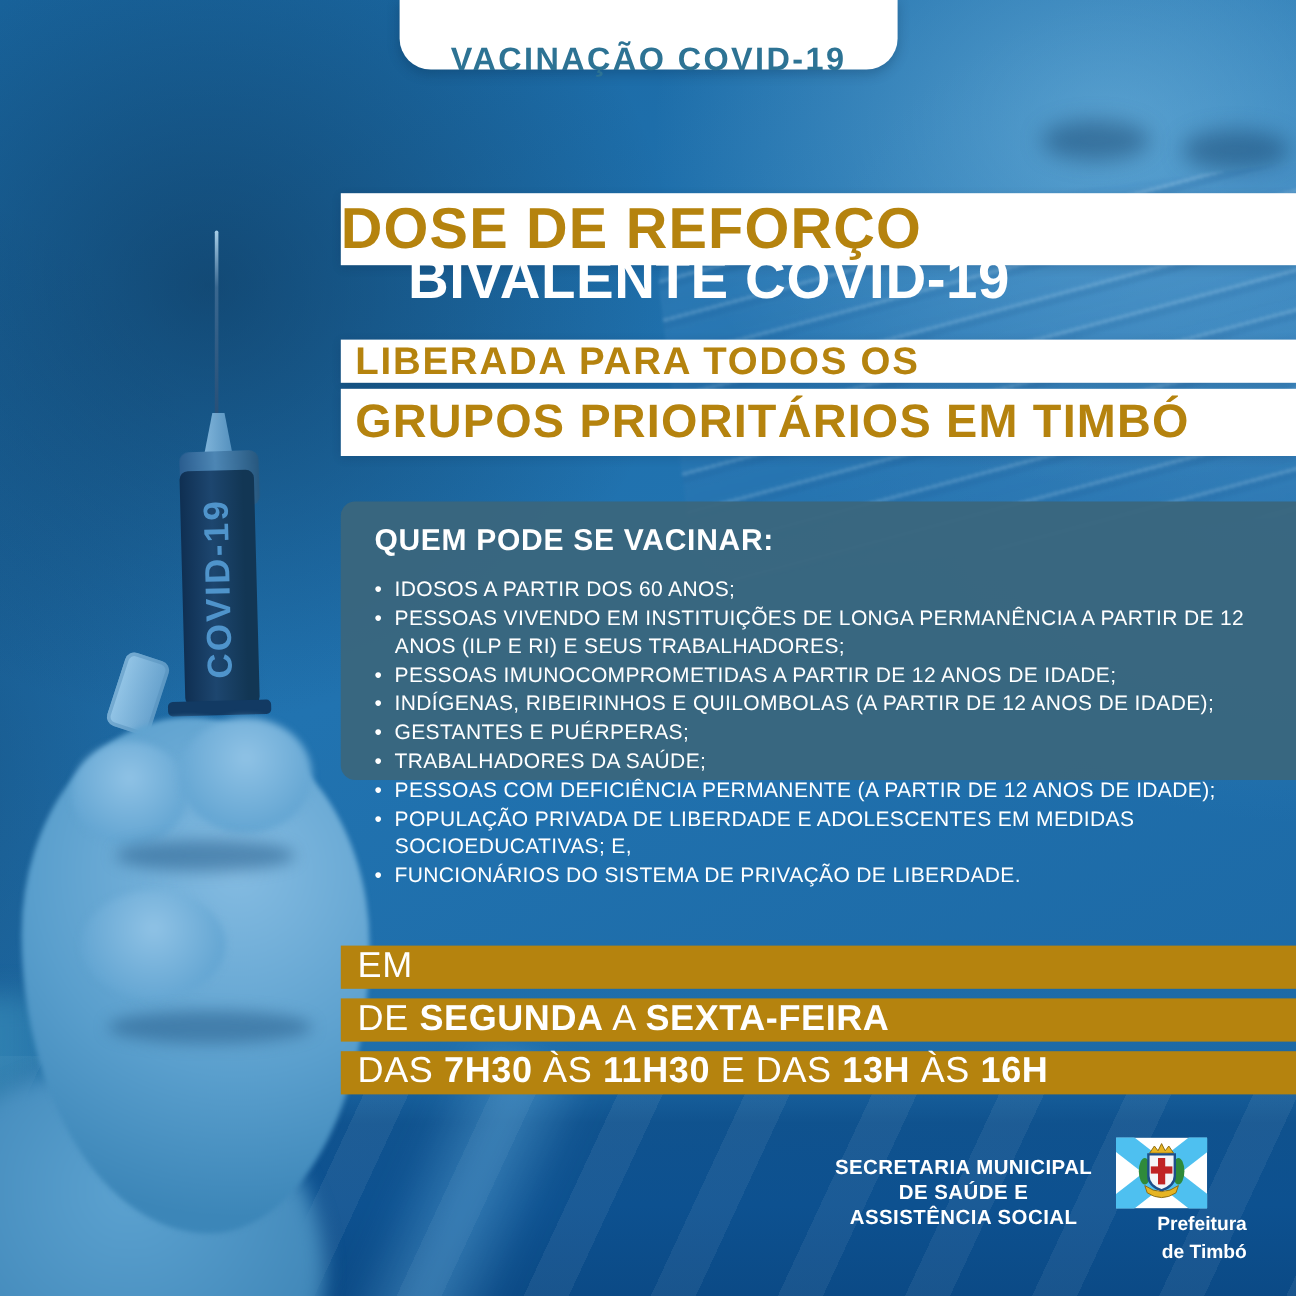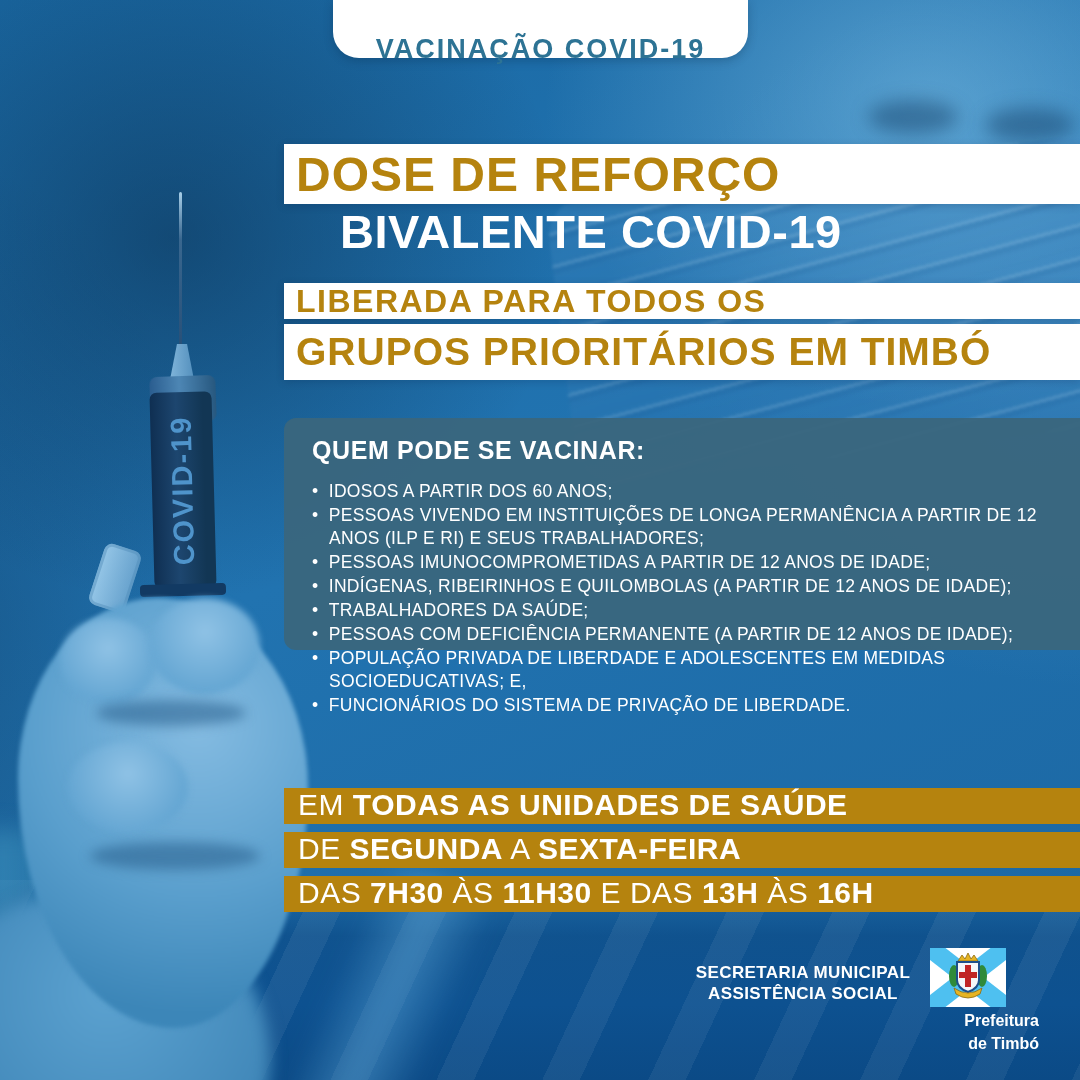--- a/index.html
+++ b/index.html
@@ -61,21 +61,21 @@
     background:radial-gradient(circle at 62% 30%, #84bbe1, #5a9fcd 48%, #3c86b8 82%);filter:blur(2px);}
   .knuckle{border-radius:50%;filter:blur(3px);background:radial-gradient(circle at 50% 35%, #8fc2e5, #63a5d2 75%);}
   .glove-shadow{border-radius:50%;filter:blur(6px);background:rgba(40,95,140,.55);}
   
   .badge{left:333px;top:0;width:415px;height:58px;background:var(--white);
     border-radius:0 0 26px 26px;display:flex;align-items:center;justify-content:center;
     box-shadow:0 3px 10px rgba(0,30,60,.25);}
   .badge-text{color:var(--badge-text-blue);font-size:27px;font-weight:700;letter-spacing:2px;margin-top:40px;}
   .strip{background:var(--white);right:0;display:flex;align-items:center;
     box-shadow:0 2px 8px rgba(0,30,60,.18);}
-  .strip-dose{left:284px;top:144px;height:60px;padding-left:12px;}
+  .strip-dose{left:284px;top:161px;height:60px;}
   .strip-dose span{color:var(--gold);font-size:48px;font-weight:800;letter-spacing:1px;}
   .title-bivalente{left:296px;top:204px;color:var(--white);font-size:47px;font-weight:800;line-height:56px;letter-spacing:.5px;margin-left:44px;}
   .strip-lib{left:284px;top:283px;height:36px;padding-left:12px;}
   .strip-lib span{color:var(--gold);font-size:32px;font-weight:800;letter-spacing:1.5px;}
   .strip-gru{left:284px;top:324px;height:56px;padding-left:12px;overflow:visible;}
   .strip-gru span{color:var(--gold);font-size:39px;font-weight:800;letter-spacing:1px;}
   .panel{left:284px;top:418px;right:0;height:232px;border-radius:12px 0 0 12px;
     background:rgba(58,102,125,.95);box-sizing:border-box;padding:18px 18px 0 28px;color:var(--white);}
   .panel-heading{font-size:25px;font-weight:800;letter-spacing:.6px;margin:0 0 15px 0;}
   .panel ul{list-style:none;margin:0;padding:0;font-size:17.5px;line-height:23px;letter-spacing:.3px;}
@@ -136,35 +136,37 @@
     <span>GRUPOS PRIORITÁRIOS EM TIMBÓ</span>
   </div>
 
   <div class="abs panel">
     <h2 class="panel-heading">QUEM PODE SE VACINAR:</h2>
     <ul>
         <li>IDOSOS A PARTIR DOS 60 ANOS;</li>
         <li>PESSOAS VIVENDO EM INSTITUIÇÕES DE LONGA PERMANÊNCIA A PARTIR DE 12 ANOS (ILP E RI) E SEUS TRABALHADORES;</li>
         <li>PESSOAS IMUNOCOMPROMETIDAS A PARTIR DE 12 ANOS DE IDADE;</li>
         <li>INDÍGENAS, RIBEIRINHOS E QUILOMBOLAS (A PARTIR DE 12 ANOS DE IDADE);</li>
+        <li>GESTANTES E PUÉRPERAS;</li>
         <li>TRABALHADORES DA SAÚDE;</li>
         <li>PESSOAS COM DEFICIÊNCIA PERMANENTE (A PARTIR DE 12 ANOS DE IDADE);</li>
         <li>POPULAÇÃO PRIVADA DE LIBERDADE E ADOLESCENTES EM MEDIDAS SOCIOEDUCATIVAS; E,</li>
         <li>FUNCIONÁRIOS DO SISTEMA DE PRIVAÇÃO DE LIBERDADE.</li>
       </ul>
   </div>
 
   <div class="abs bars">
-    <div class="bar"><span class="seg-l">EM </span><span class="seg-b">TODAS AS UNIDADES DE SAÚDE</span></div>
+    <div class="bar"><span class="seg-l">EM </span></div>
     <div class="bar"><span class="seg-l">DE </span><span class="seg-b">SEGUNDA</span><span class="seg-l"> A </span><span class="seg-b">SEXTA-FEIRA</span></div>
     <div class="bar"><span class="seg-l">DAS </span><span class="seg-b">7H30</span><span class="seg-l"> ÀS </span><span class="seg-b">11H30</span><span class="seg-l"> E DAS </span><span class="seg-b">13H</span><span class="seg-l"> ÀS </span><span class="seg-b">16H</span></div>
   </div>
 
   <div class="abs footer-org">
       <div>SECRETARIA MUNICIPAL</div>
+      <div>DE SAÚDE E</div>
       <div>ASSISTÊNCIA SOCIAL</div>
     </div>
 
   <div class="abs flag">
     <svg width="76" height="59" viewBox="0 0 76 59">
       <rect x="0" y="0" width="76" height="59" fill="#ffffff"></rect>
       <line x1="0" y1="0" x2="76" y2="59" stroke="#4ec0f0" stroke-width="19"></line>
       <line x1="76" y1="0" x2="0" y2="59" stroke="#4ec0f0" stroke-width="19"></line>
 
       <path d="M28 13 l4 -6 3 4 3 -6 3 6 3 -4 4 6 z" fill="#e6b422" stroke="#8a6a10" stroke-width="0.8"></path>

